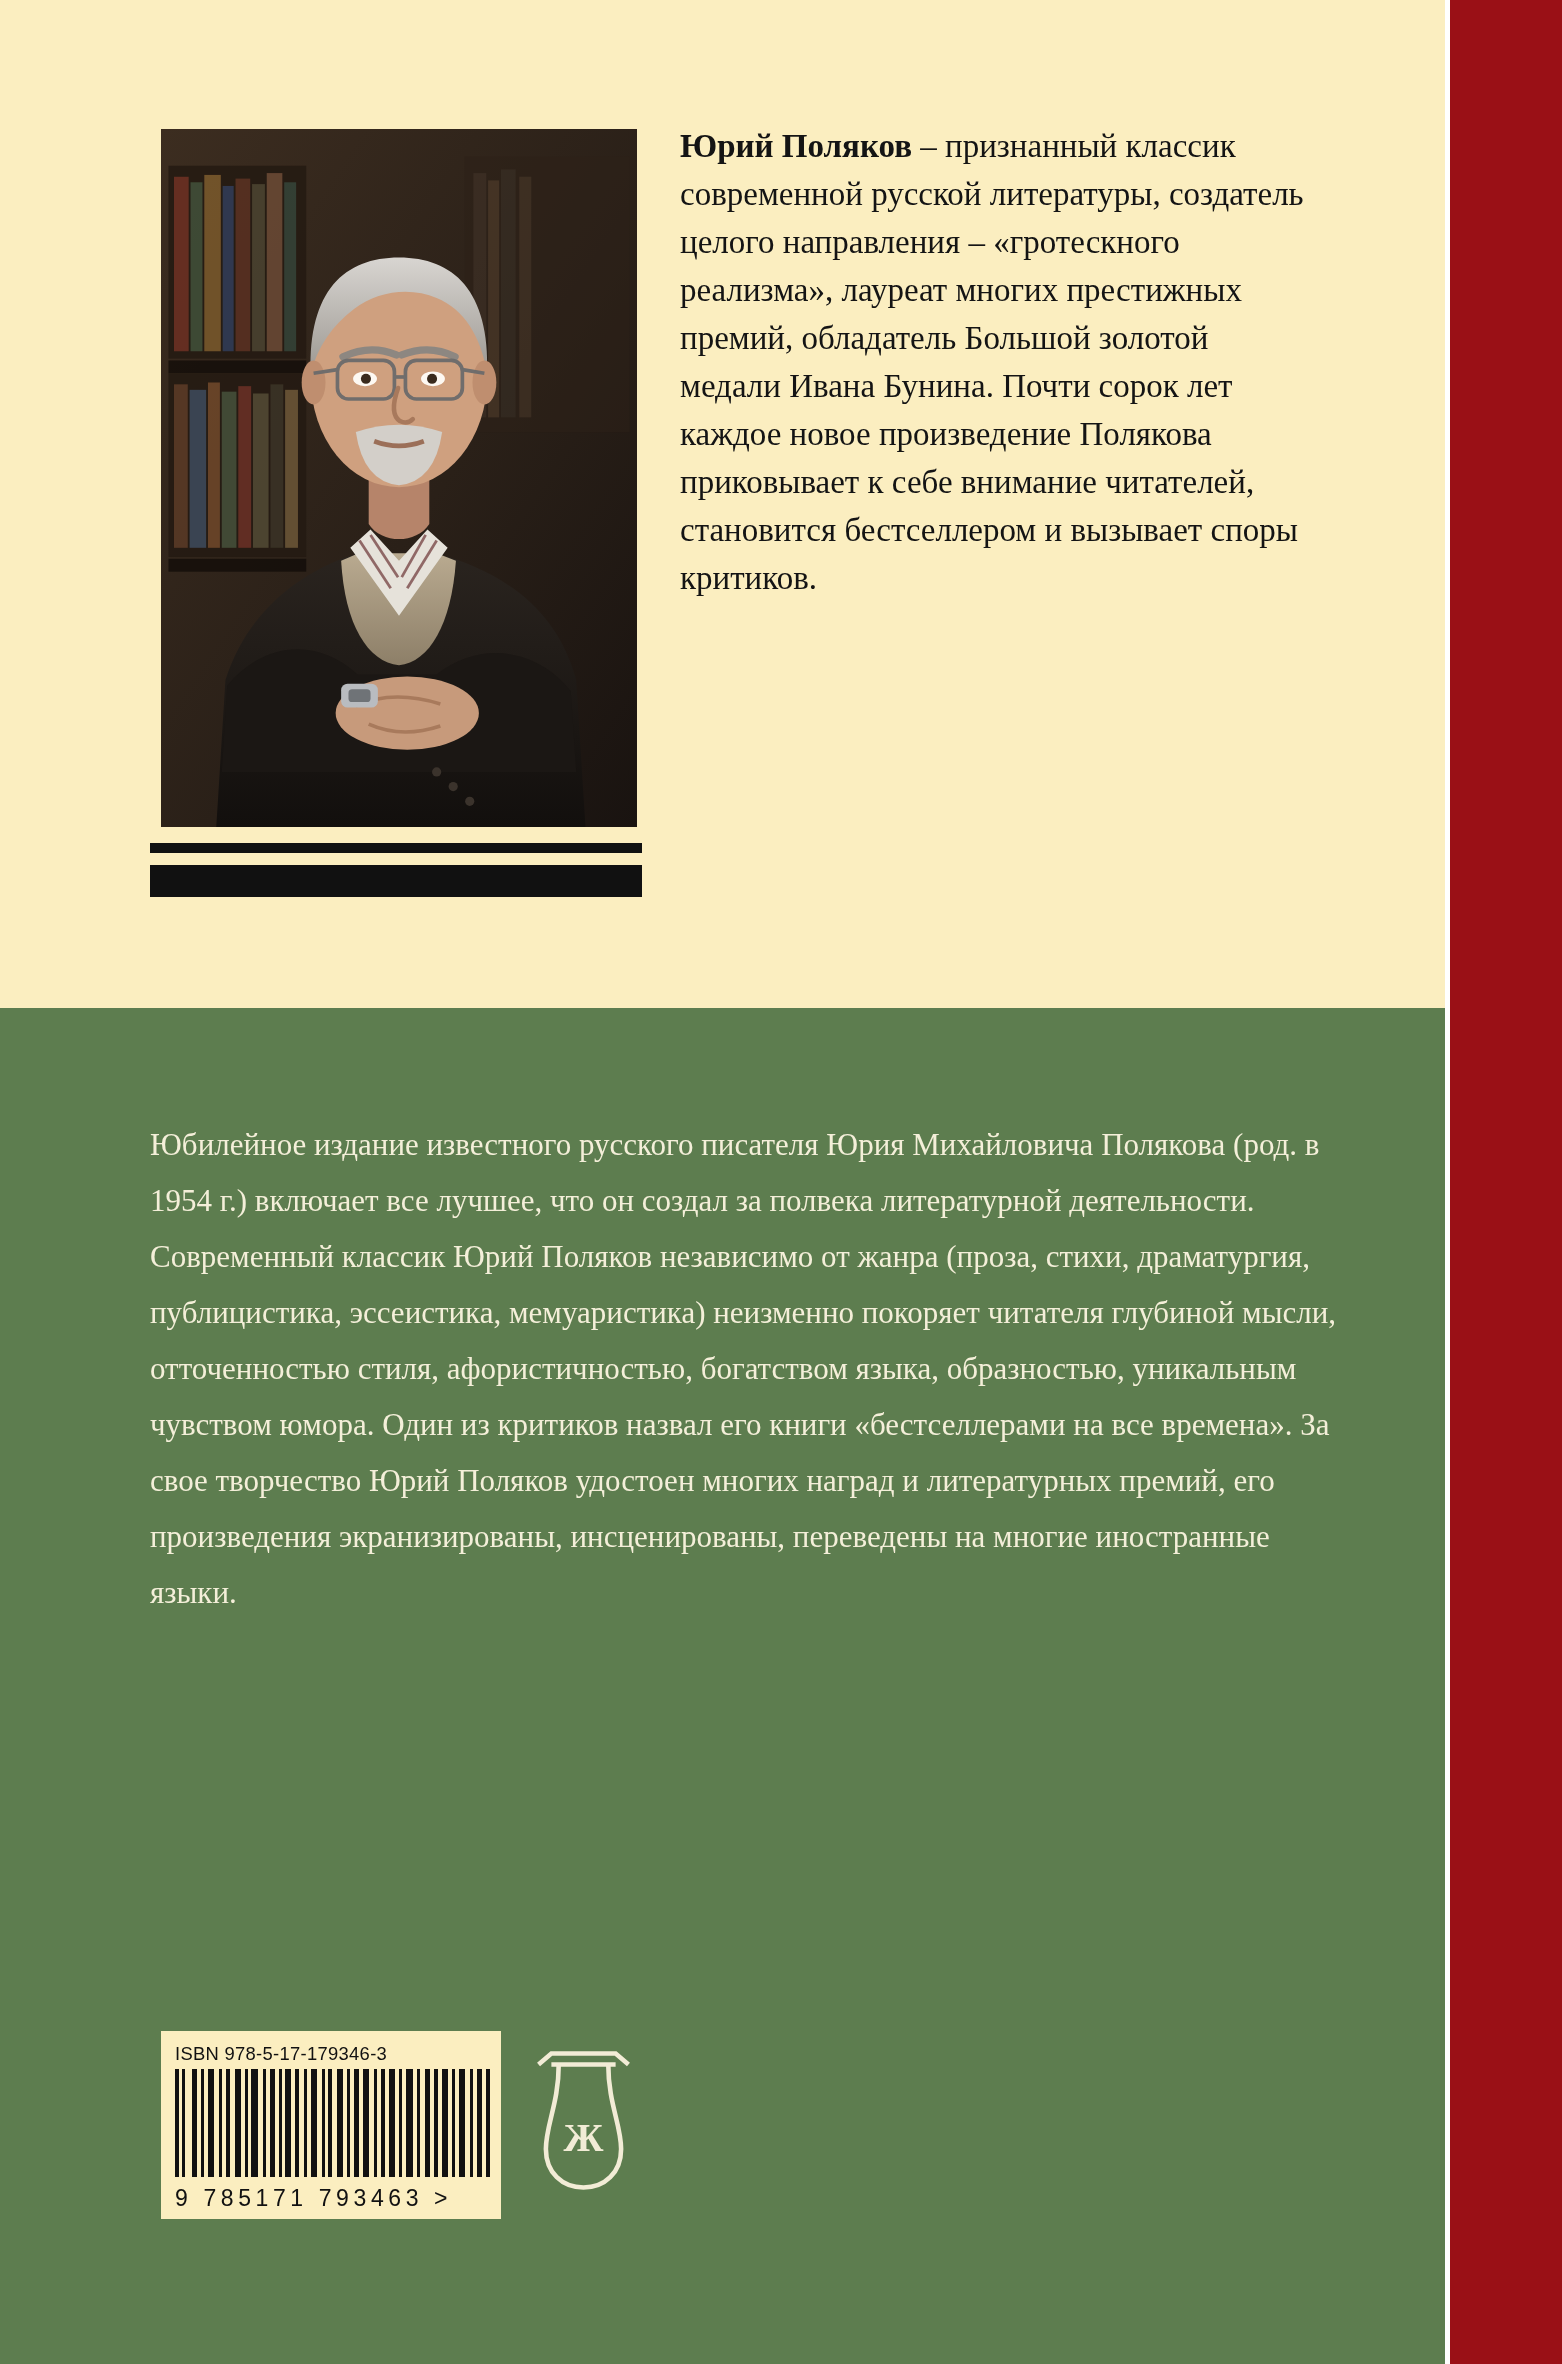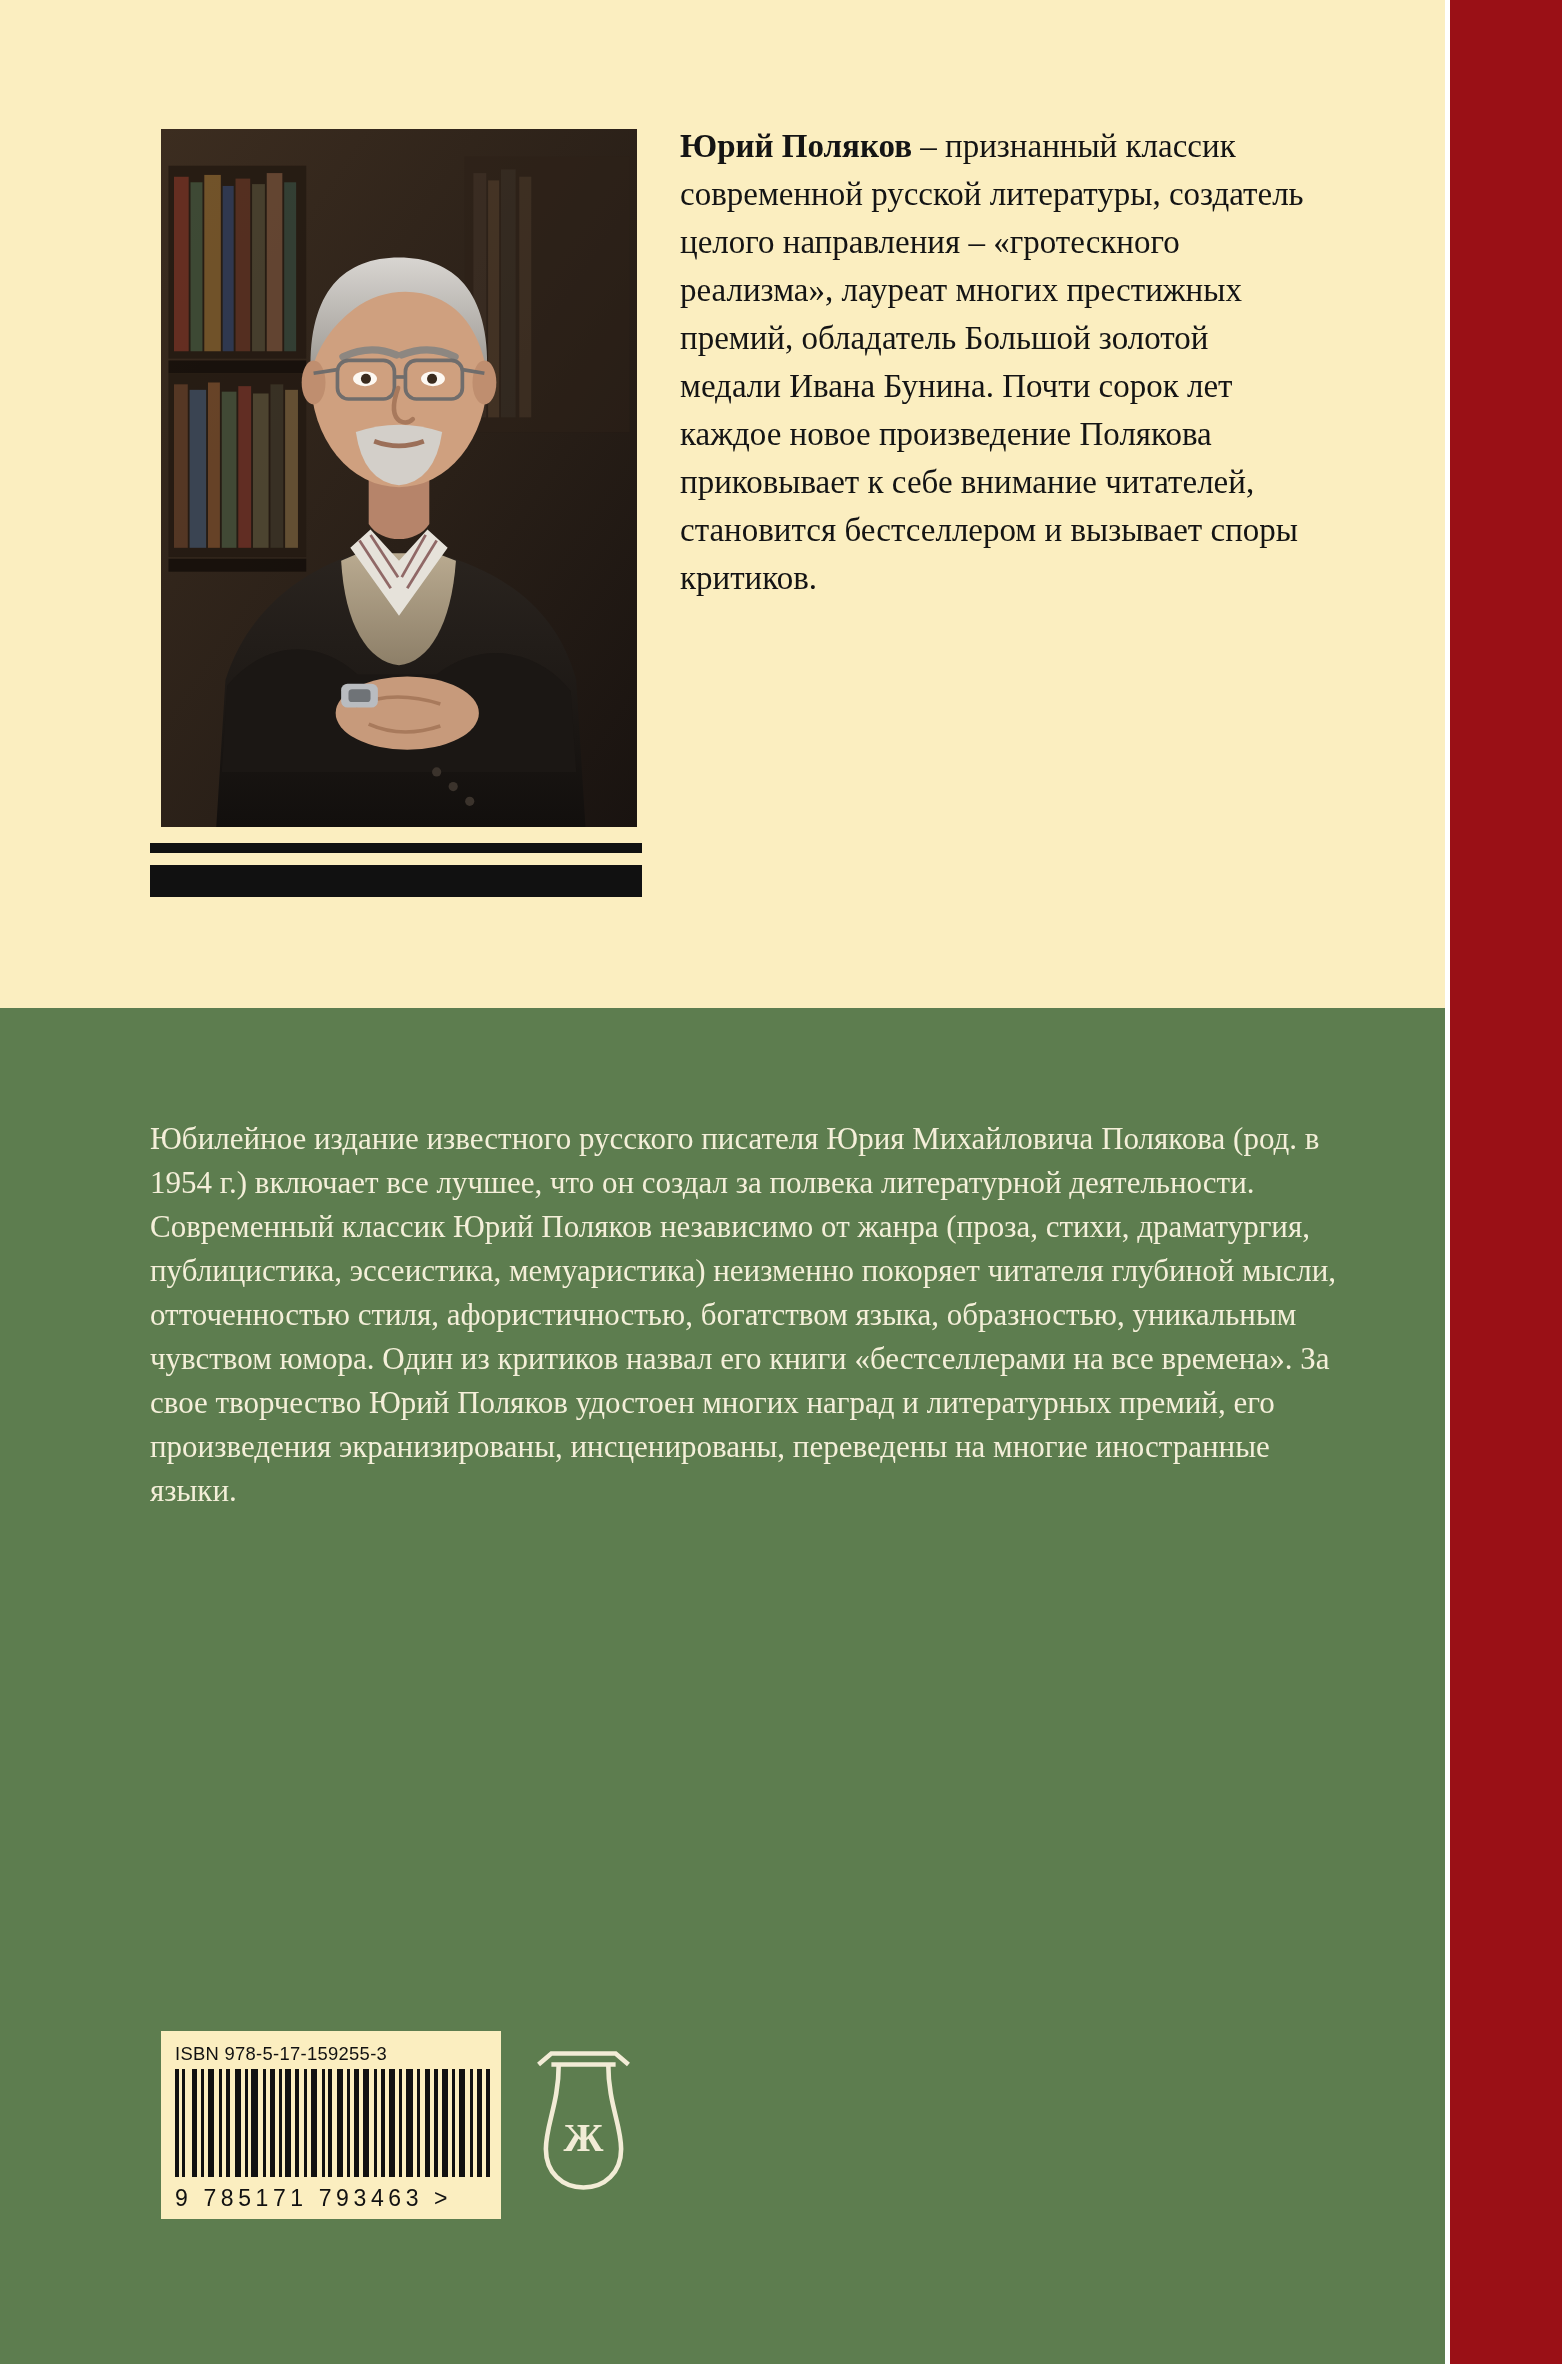--- a/index.html
+++ b/index.html
@@ -105,21 +105,21 @@
   }
   .bio b { font-weight: bold; }
 
   
   .annotation {
     position: absolute;
     left: 150px;
     top: 1117px;
     width: 1194px;
     font-size: 31px;
-    line-height: 44px;
+    line-height: 56px;
     color: #f4efd9;
     font-family: "Liberation Serif", serif;
   }
 
   
   .barcode-box {
     position: absolute;
     left: 161px;
     top: 2031px;
     width: 340px;
@@ -290,21 +290,21 @@
   <div class="rule-thin"></div>
   <div class="rule-thick"></div>
 
   <div class="bio">
     <b>Юрий Поляков</b><span> – признанный классик современной русской литературы, создатель целого направления – «гротескного реализма», лауреат многих престижных премий, обладатель Большой золотой медали Ивана Бунина. Почти сорок лет каждое новое произведение Полякова приковывает к себе внимание читателей, становится бестселлером и вызывает споры критиков.</span>
   </div>
 
   <div class="annotation">Юбилейное издание известного русского писателя Юрия Михайловича Полякова (род. в 1954 г.) включает все лучшее, что он создал за полвека литературной деятельности. Современный классик Юрий Поляков независимо от жанра (проза, стихи, драматургия, публицистика, эссеистика, мемуаристика) неизменно покоряет читателя глубиной мысли, отточенностью стиля, афористичностью, богатством языка, образностью, уникальным чувством юмора. Один из критиков назвал его книги «бестселлерами на все времена». За свое творчество Юрий Поляков удостоен многих наград и литературных премий, его произведения экранизированы, инсценированы, переведены на многие иностранные языки.</div>
 
   <div class="barcode-box">
-    <div class="isbn-text">ISBN 978-5-17-159255-3</div>
+    <div class="isbn-text">ISBN 978-5-17-179346-3</div>
     <div class="bars">
       <i style="left:0px;width:3.7px"></i>
       <i style="left:7.3px;width:2.8px"></i>
       <i style="left:16.5px;width:5.5px"></i>
       <i style="left:26px;width:2.8px"></i>
       <i style="left:33px;width:6.4px"></i>
       <i style="left:44px;width:2.8px"></i>
       <i style="left:51px;width:3.7px"></i>
       <i style="left:60px;width:5.5px"></i>
       <i style="left:70px;width:2.8px"></i>

